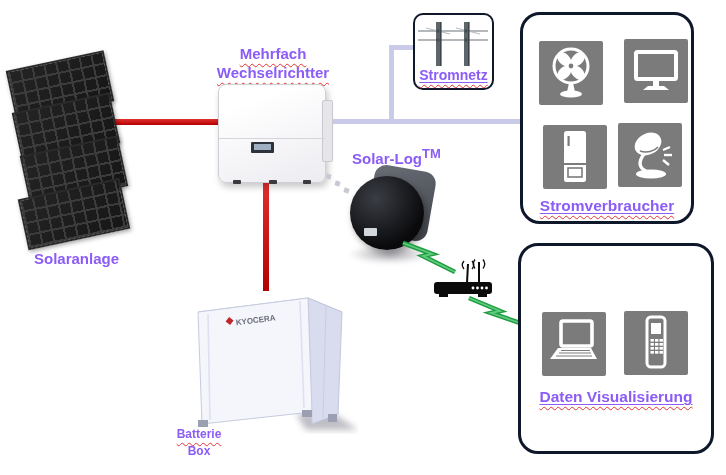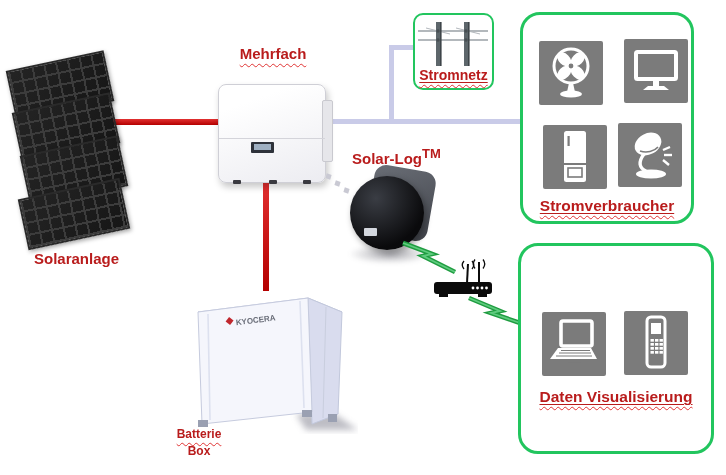--- a/index.html
+++ b/index.html
@@ -1,18 +1,18 @@
 <!DOCTYPE html>
 <html><head>
 <meta charset="utf-8">
 <style>
   html,body{margin:0;padding:0;background:#fff;}
   .stage{position:relative;width:726px;height:475px;background:#ffffff;overflow:hidden;
          font-family:"Liberation Sans",sans-serif;}
-  .lbl{position:absolute;color:#b91c1c;font-weight:bold;}
+  .lbl{position:absolute;color:#8b5cf6;font-weight:bold;}
   
   .ul{text-decoration:underline;text-decoration-thickness:1px;text-underline-offset:2px;}
   .sq{text-decoration:underline wavy #e03434;text-decoration-thickness:1px;text-underline-offset:4px;}
 
   
   .line{position:absolute;}
   .red{background:linear-gradient(#e23131,#b40000);}
   .lav{background:#c9cbe8;}
 
   
@@ -27,21 +27,21 @@
      background:linear-gradient(160deg,#ffffff 20%,#ececf1);border:1px solid #cfcfd6;
      border-radius:8px;box-shadow:2px 4px 7px rgba(0,0,0,.22);}
   .inv-tab{position:absolute;right:-8px;top:15px;width:9px;height:60px;background:#e6e6ea;
      border:1px solid #c9c9cf;border-radius:2px;}
   .inv-seam{position:absolute;left:0;right:0;top:53px;height:1px;background:#d4d4da;}
   .inv-display{position:absolute;left:32px;top:57px;width:23px;height:11px;background:#2e323a;border-radius:1px;}
   .inv-display::after{content:"";position:absolute;left:3px;top:2px;right:3px;bottom:3px;background:#9fb0c2;}
   .inv-foot{position:absolute;bottom:-2px;width:8px;height:4px;background:#3a3a40;border-radius:1px;}
 
   
-  .obox{position:absolute;background:#fff;border:3px solid #22c55e;border-radius:20px;box-sizing:border-box;}
+  .obox{position:absolute;background:#fff;border:3px solid #0f172a;border-radius:20px;box-sizing:border-box;}
   .obox.small{border-width:2px;border-radius:10px;}
   .tile{position:absolute;width:64px;height:64px;background:#7b7b7b;border-radius:2px;}
   .tile svg{width:100%;height:100%;display:block;}
   .boxlabel{position:absolute;left:0;right:0;text-align:center;}
 
   
   .slog-back{position:absolute;left:20px;top:0;width:62px;height:70px;border-radius:12px;
      background:linear-gradient(150deg,#6a6e76,#41444b);transform:rotate(10deg);}
   .slog-disc{position:absolute;left:0;top:8px;width:74px;height:74px;border-radius:50%;
      background:radial-gradient(circle at 35% 30%,#3a3d44,#0a0a0c 70%);box-shadow:2px 3px 6px rgba(0,0,0,.35);}
@@ -63,20 +63,21 @@
   <div>
     <div class="panel" style="left:10px;top:60px;"></div>
     <div class="panel" style="left:16px;top:102px;"></div>
     <div class="panel" style="left:24px;top:145px;"></div>
     <div class="panel" style="left:22px;top:188px;width:100px;"></div>
   </div>
   <div class="lbl" style="left:34px;top:250px;font-size:15px;">Solaranlage</div>
 
   <div class="lbl" style="left:200px;top:44px;width:146px;text-align:center;font-size:15px;line-height:19px;">
     <span class="sq">Mehrfach</span><br>
+    <span class="sq">Wechselrichtter</span>
   </div>
   <div class="inverter">
     <div class="inv-tab"></div>
     <div class="inv-seam"></div>
     <div class="inv-display"></div>
     <div class="inv-foot" style="left:14px;"></div>
     <div class="inv-foot" style="left:50px;"></div>
     <div class="inv-foot" style="right:14px;"></div>
   </div>
 

